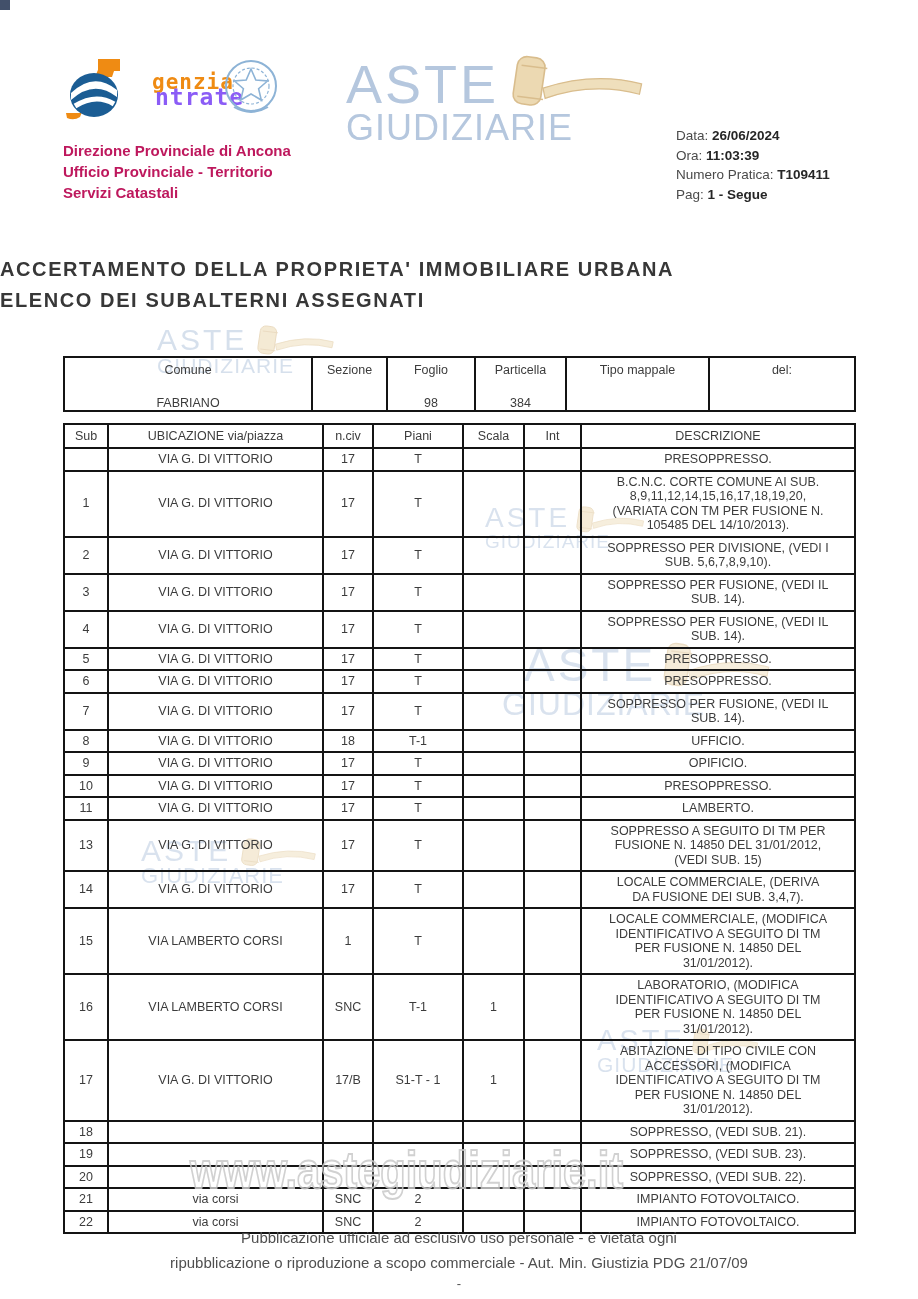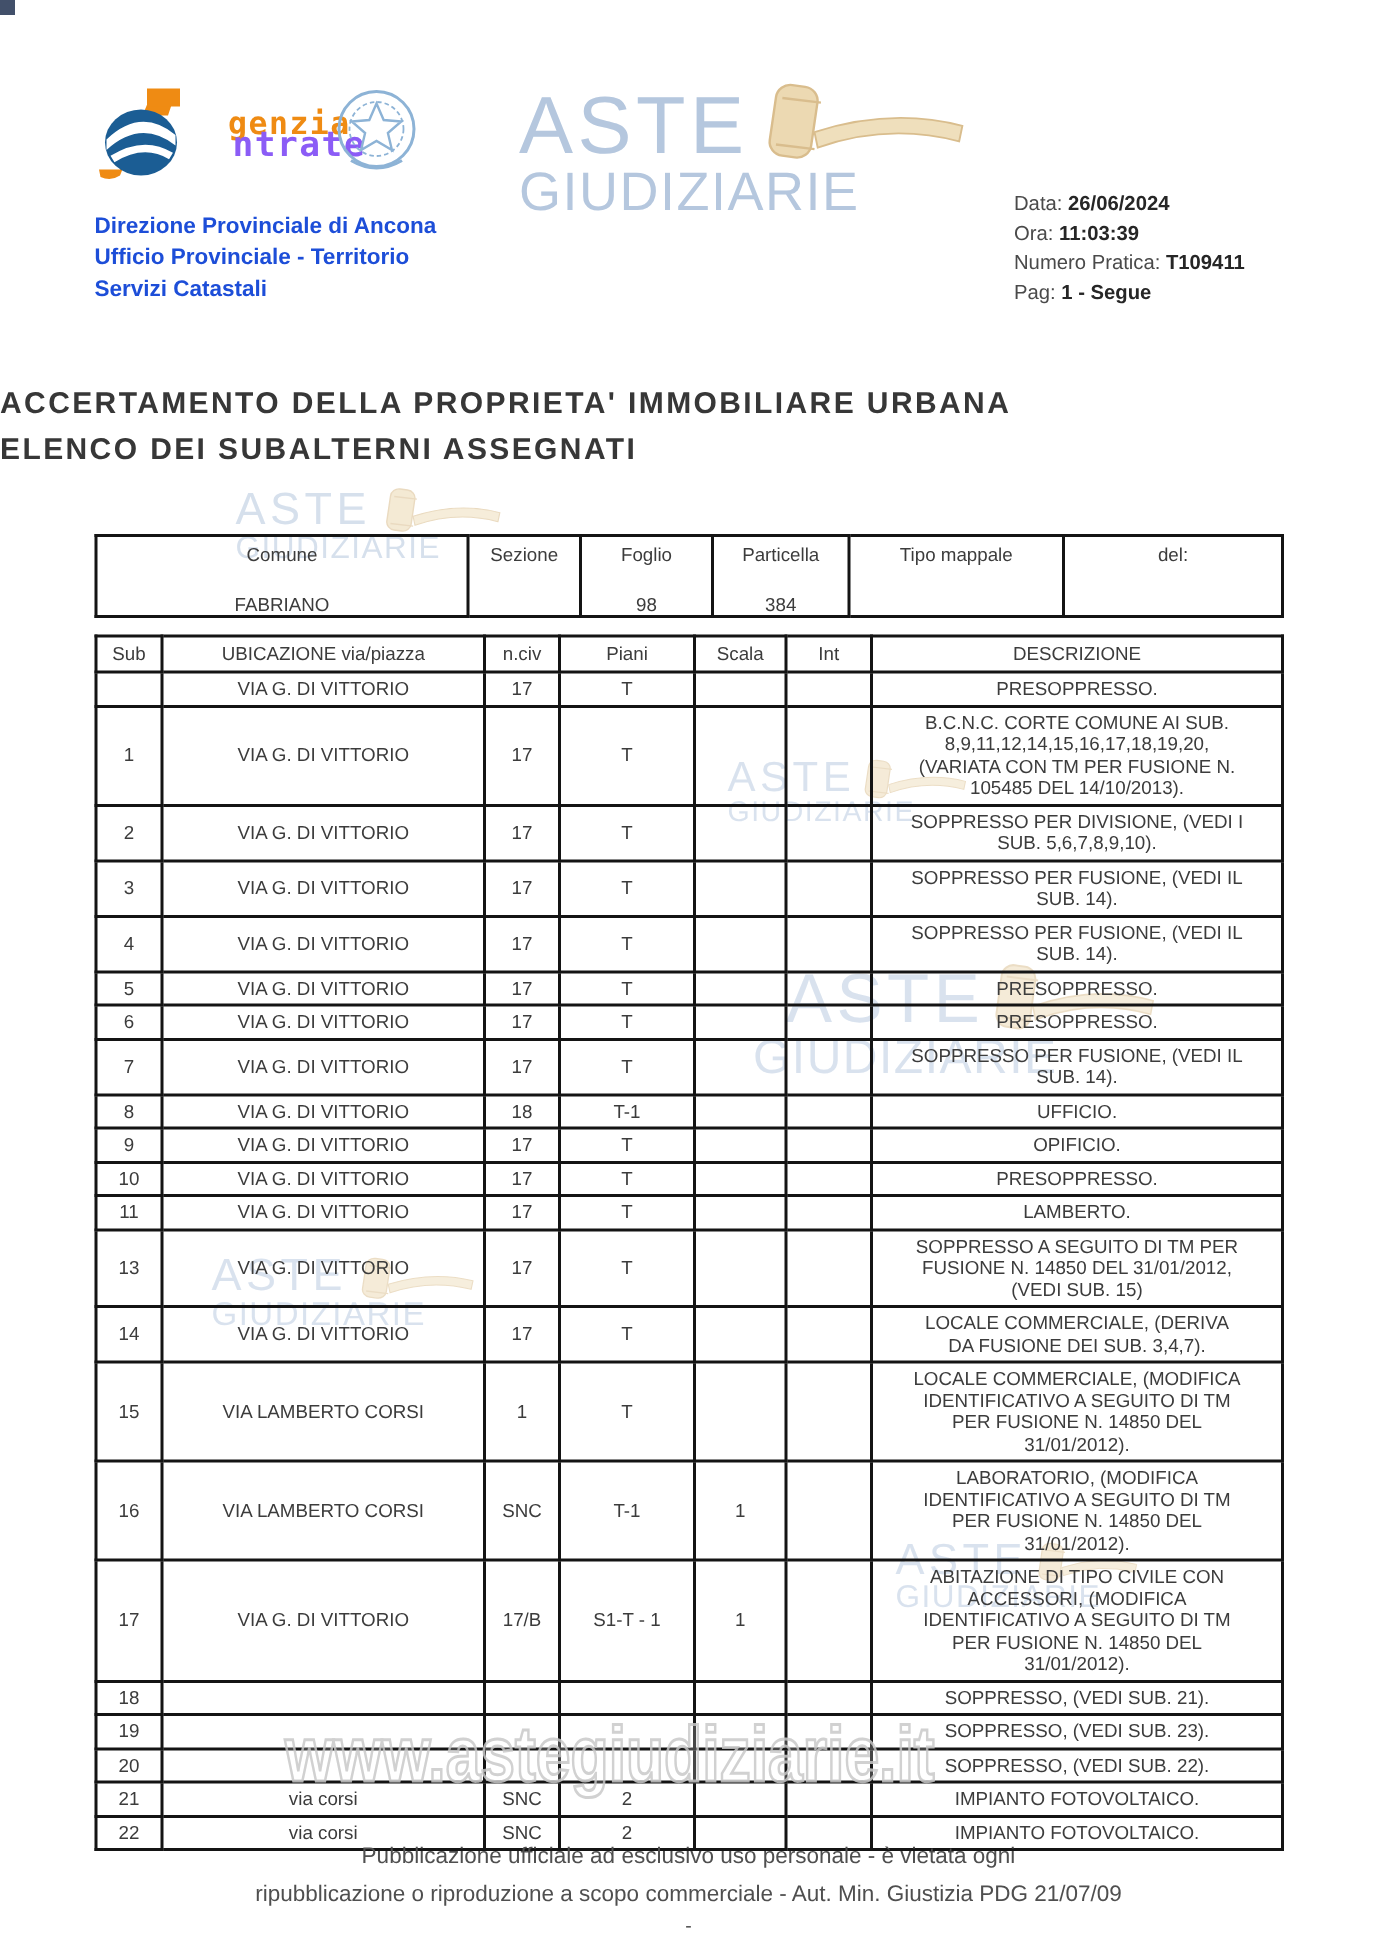--- a/index.html
+++ b/index.html
@@ -11,21 +11,21 @@
   .abs{position:absolute;}
   
   .corner-mark{left:0;top:0;width:10px;height:10px;background:#42506a;}
 
   
   .ae-logo{left:60px;top:55px;width:230px;height:70px;}
   .ae-word1{position:absolute;left:92px;top:3px;font-family:"DejaVu Sans Mono",monospace;
     font-weight:bold;font-size:21px;color:#ef8b13;letter-spacing:1px;margin-top:12px;}
   .ae-word2{position:absolute;left:95px;top:29px;font-family:"DejaVu Sans Mono",monospace;
     font-weight:bold;font-size:23px;color:#8b5cf6;letter-spacing:1px;}
-  .dept{left:63px;top:140px;font-size:15px;font-weight:bold;color:#1d4ed8;line-height:21px;}
+  .dept{left:63px;top:140px;font-size:15px;font-weight:bold;color:#be185d;line-height:21px;}
 
   
   .meta{left:676px;top:126px;font-size:13.5px;line-height:19.5px;color:#4a4a4a;white-space:nowrap;}
   .meta b{color:#262626;}
 
   
   .doc-title{left:0;top:254px;width:918px;text-align:left;
     font-size:20px;font-weight:bold;color:#373737;letter-spacing:1.6px;line-height:31px;}
 
   

